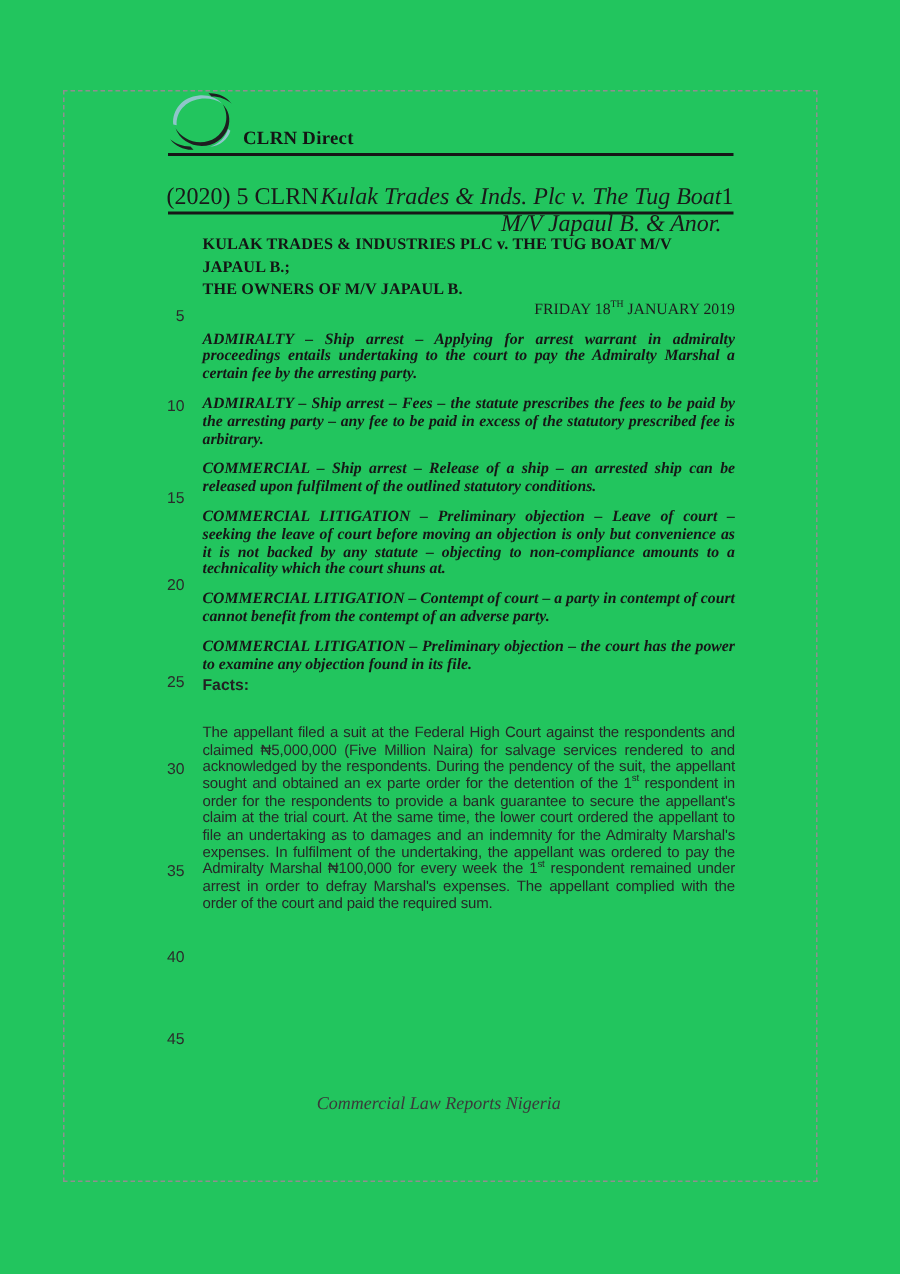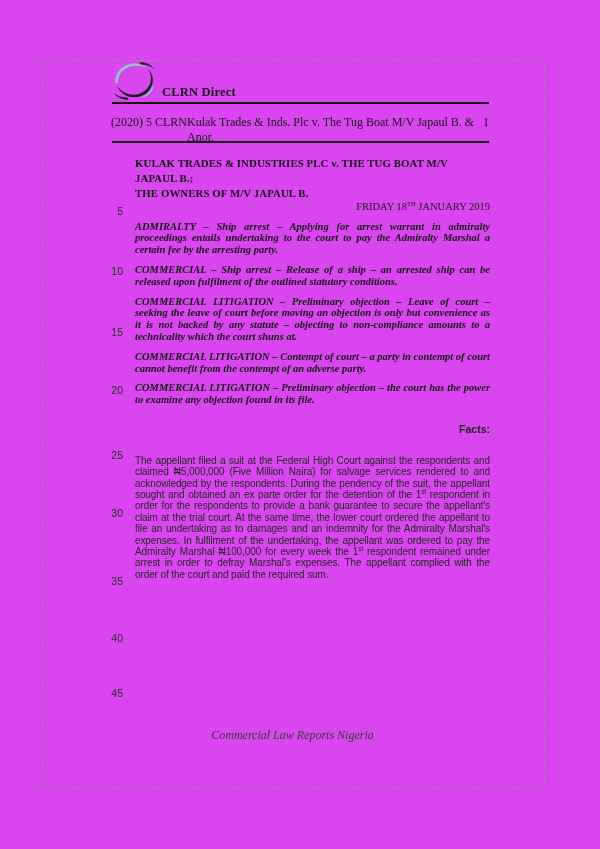--- a/index.html
+++ b/index.html
@@ -1,37 +1,37 @@
 <!DOCTYPE html>
 <html><head>
 <meta charset="utf-8">
 <style>
   html,body{margin:0;padding:0;background:#ffffff;}
   .page{
-    position:relative;width:600px;height:849px;background:#d946ef;
+    position:relative;width:600px;height:849px;background:#22c55e;
     color:#1c1c1c;overflow:hidden;
     font-family:"Liberation Serif","DejaVu Serif",serif;
   }
   .frame{
     position:absolute;left:42px;top:60px;width:501px;height:726px;
     border:1px dashed #8f8f8f;
   }
   .logo{position:absolute;left:111px;top:60px;}
   .brand{
     position:absolute;left:162px;top:85px;
     font-weight:bold;font-size:12.5px;letter-spacing:.2px;color:#141414;
   }
   .rule{position:absolute;left:112px;width:377px;background:#161616;}
   .rule-top{top:102px;height:2px;}
   .rule-bottom{top:141px;height:1.5px;}
   .runhead{
-    position:absolute;left:111px;top:115px;width:378px;
-    display:flex;align-items:baseline;font-size:12px;color:#191919;
+    position:absolute;left:111px;top:123px;width:378px;
+    display:flex;align-items:baseline;font-size:16px;color:#191919;
   }
-  .rh-title{flex:1;text-align:left;}
+  .rh-title{flex:1;text-align:right;font-style:italic;}
   .gutter-num{
     position:absolute;left:92px;width:31px;text-align:right;
     font-family:"Liberation Sans","DejaVu Sans",sans-serif;
     font-size:10.5px;line-height:11.8px;color:#2b2b2b;
   }
   .body-col{position:absolute;left:135px;top:152px;width:355px;}
   .case-title{
     margin:4px 0 0 0;font-weight:bold;font-size:10.8px;line-height:15px;
     letter-spacing:.1px;color:#141414;
   }
@@ -39,23 +39,23 @@
   .dates{text-align:right;font-size:10.5px;line-height:11.6px;}
   .judges{
     margin-top:12px;font-weight:bold;font-style:italic;
     font-size:10.5px;line-height:11.8px;color:#141414;
   }
   .cw{
     margin:8px 0 0 0;font-weight:bold;font-style:italic;
     font-size:10.5px;line-height:11.8px;text-align:justify;color:#161616;
   }
   .facts-h{
-    margin-top:18px;
+    margin-top:3px;
     font-family:"Liberation Sans","DejaVu Sans",sans-serif;
-    font-weight:bold;font-size:10.5px;line-height:11.8px;color:#222;text-align:right;
+    font-weight:bold;font-size:10.5px;line-height:11.8px;color:#222;
   }
   .facts-p{
     margin:19px 0 0 0;
     font-family:"Liberation Sans","DejaVu Sans",sans-serif;
     font-size:10px;line-height:11.4px;text-align:justify;color:#272727;
     letter-spacing:-0.1px;
   }
   .facts-p sup,.dates sup{font-size:6.5px;vertical-align:super;line-height:0;}
   .footer{
     position:absolute;left:42px;top:728px;width:501px;text-align:center;
@@ -98,20 +98,21 @@
   <div class="body-col">
     <div class="case-title">
       <div>KULAK TRADES &amp; INDUSTRIES PLC v. THE TUG BOAT M/V JAPAUL B.;</div>
       <div>THE OWNERS OF M/V JAPAUL B.</div>
     </div>
 
     <div class="dates"><span>FRIDAY 18</span><sup>TH</sup><span> JANUARY 2019</span></div>
 
 
     <p class="cw">ADMIRALTY – Ship arrest – Applying for arrest warrant in admiralty proceedings entails undertaking to the court to pay the Admiralty Marshal a certain fee by the arresting party.</p>
+    <p class="cw">ADMIRALTY – Ship arrest – Fees – the statute prescribes the fees to be paid by the arresting party – any fee to be paid in excess of the statutory prescribed fee is arbitrary.</p>
     <p class="cw">COMMERCIAL – Ship arrest – Release of a ship – an arrested ship can be released upon fulfilment of the outlined statutory conditions.</p>
     <p class="cw">COMMERCIAL LITIGATION – Preliminary objection – Leave of court – seeking the leave of court before moving an objection is only but convenience as it is not backed by any statute – objecting to non-compliance amounts to a technicality which the court shuns at.</p>
     <p class="cw">COMMERCIAL LITIGATION – Contempt of court – a party in contempt of court cannot benefit from the contempt of an adverse party.</p>
     <p class="cw">COMMERCIAL LITIGATION – Preliminary objection – the court has the power to examine any objection found in its file.</p>
 
     <div class="facts-h">Facts:</div>
     <p class="facts-p"><span>The appellant filed a suit at the Federal High Court against the respondents and claimed ₦5,000,000 (Five Million Naira) for salvage services rendered to and acknowledged by the respondents. During the pendency of the suit, the appellant sought and obtained an ex parte order for the detention of the 1</span><sup>st</sup><span> respondent in order for the respondents to provide a bank guarantee to secure the appellant's claim at the trial court. At the same time, the lower court ordered the appellant to file an undertaking as to damages and an indemnity for the Admiralty Marshal's expenses. In fulfilment of the undertaking, the appellant was ordered to pay the Admiralty Marshal ₦100,000 for every week the 1</span><sup>st</sup><span> respondent remained under arrest in order to defray Marshal's expenses. The appellant complied with the order of the court and paid the required sum.</span></p>
   </div>
 
   <div class="footer">Commercial Law Reports Nigeria</div>

